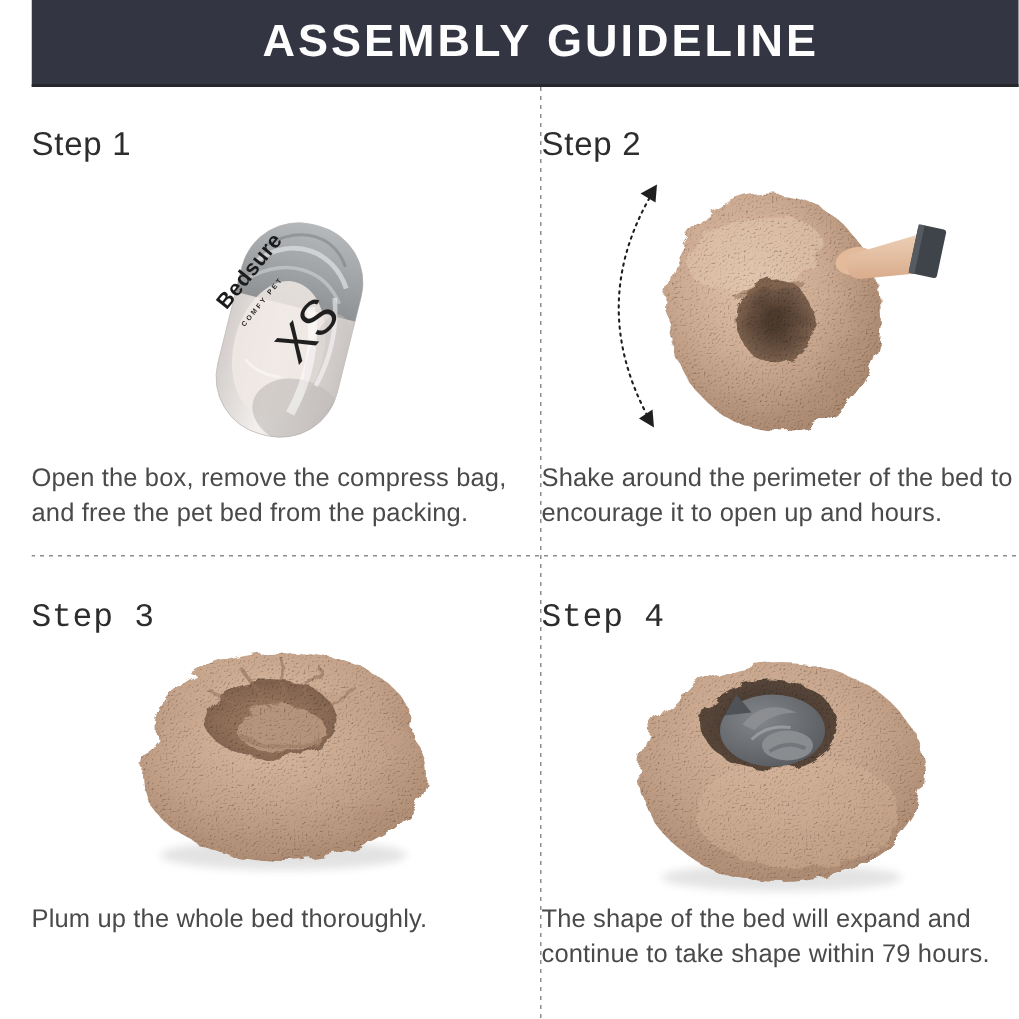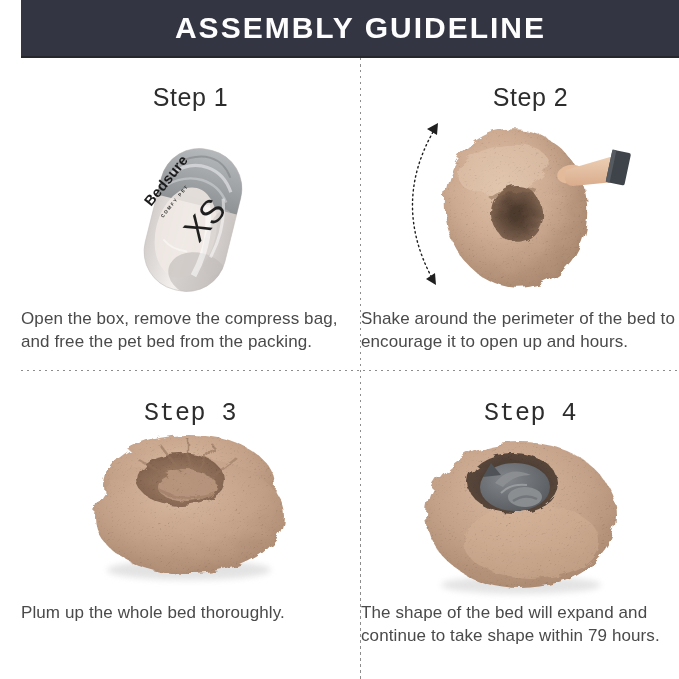--- a/index.html
+++ b/index.html
@@ -13,22 +13,22 @@
   .divider-v{position:absolute;left:339px;top:58px;bottom:0;width:1px;
              background:repeating-linear-gradient(to bottom,#8d8d8d 0 2.5px,transparent 2.5px 6px);}
   .divider-h{position:absolute;left:0;right:0;top:370px;height:1px;
              background:repeating-linear-gradient(to right,#8d8d8d 0 2.5px,transparent 2.5px 6px);}
   
   .cell{position:absolute;width:339px;}
   #cell1{left:0;top:58px;height:312px;}
   #cell2{left:340px;top:58px;height:312px;}
   #cell3{left:0;top:370px;height:309px;}
   #cell4{left:340px;top:370px;height:309px;}
-  .step-title{position:absolute;left:0;width:100%;text-align:center;color:#2d2d2d;
-              font-size:25px;font-weight:500;letter-spacing:0.5px;z-index:2;}
+  .step-title{position:absolute;left:0;width:100%;text-align:left;color:#2d2d2d;
+              font-size:22px;font-weight:500;letter-spacing:0.5px;z-index:2;}
   .row1 .step-title{top:25px;}
   .row2 .step-title{top:29px;font-family:Liberation Mono, monospace;}
   .caption{position:absolute;left:0;width:100%;text-align:left;color:#4a4a4a;
            font-size:17px;line-height:23px;letter-spacing:0.1px;z-index:2;}
   .row1 .caption{top:249px;}
   .row2 .caption{top:231px;}
   
   #illus{position:absolute;left:0;top:0;width:679px;height:679px;z-index:1;}
 </style>
 </head>

